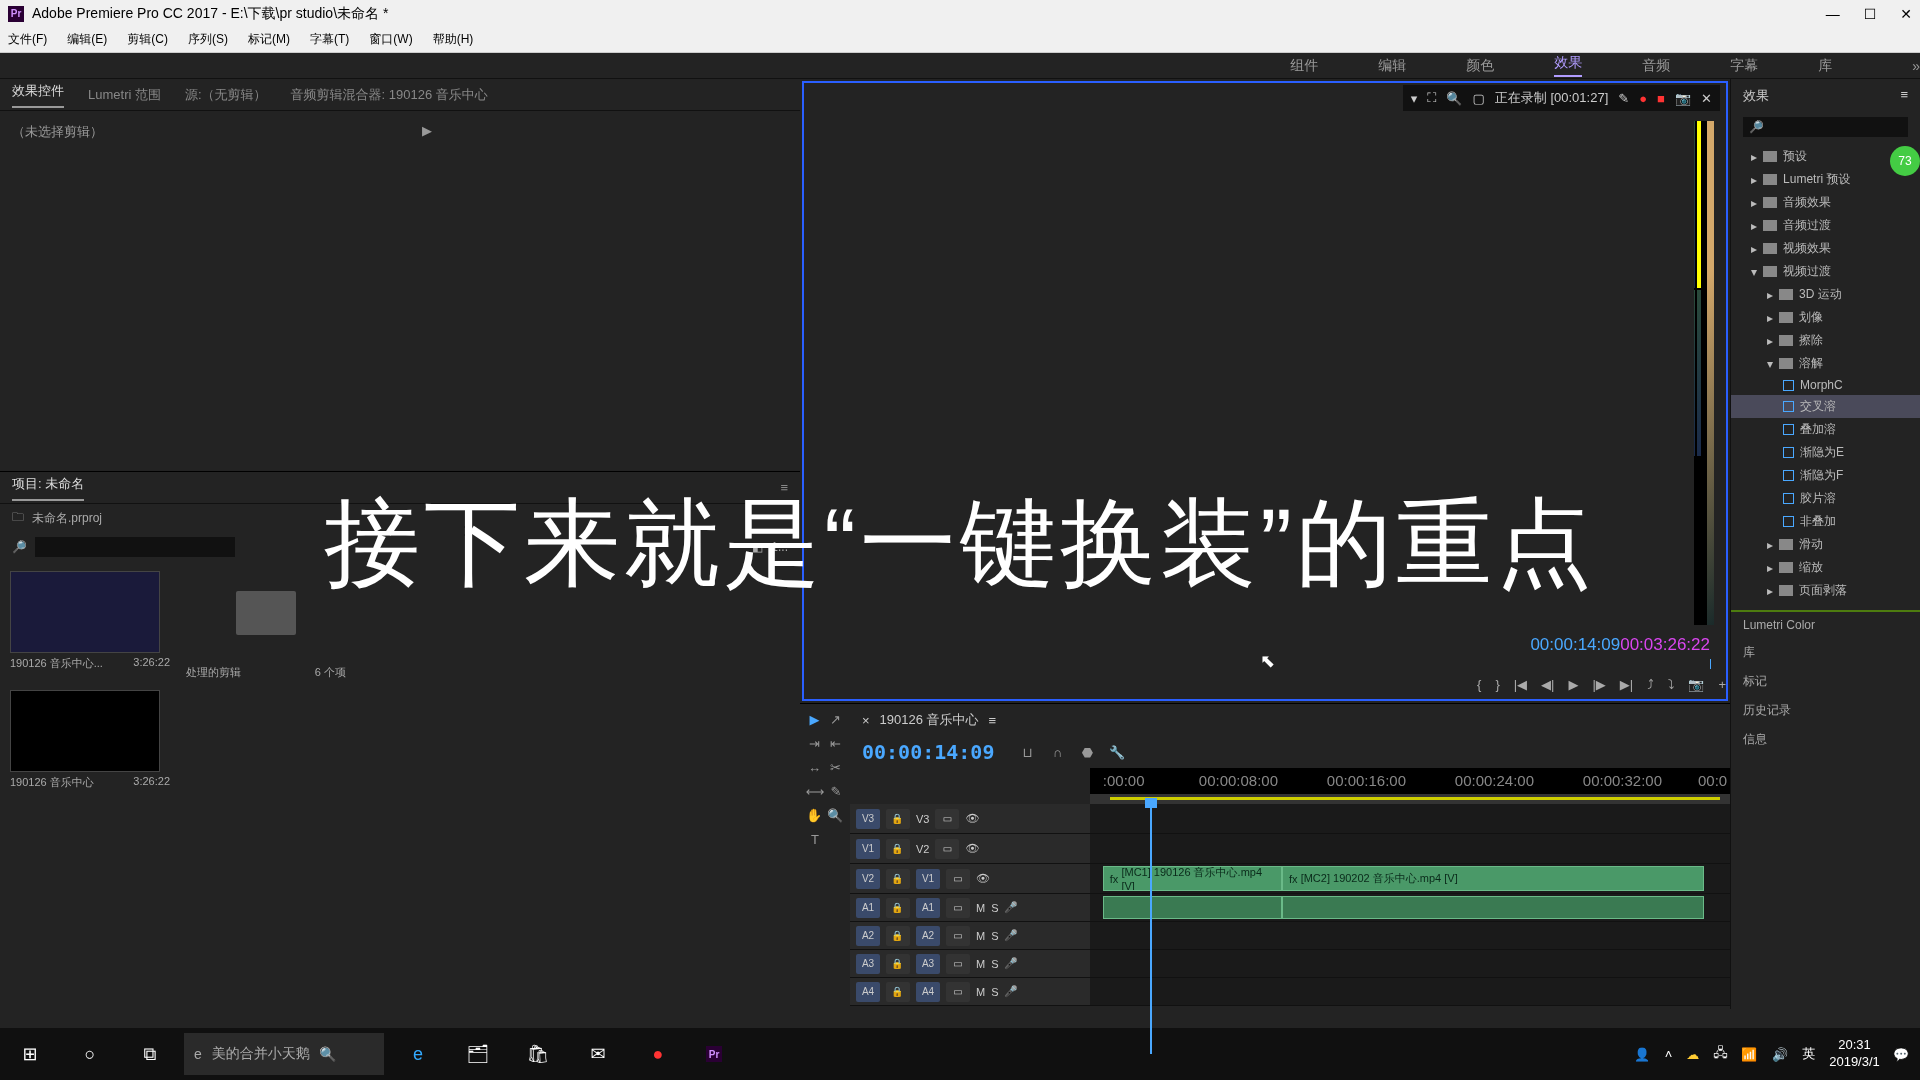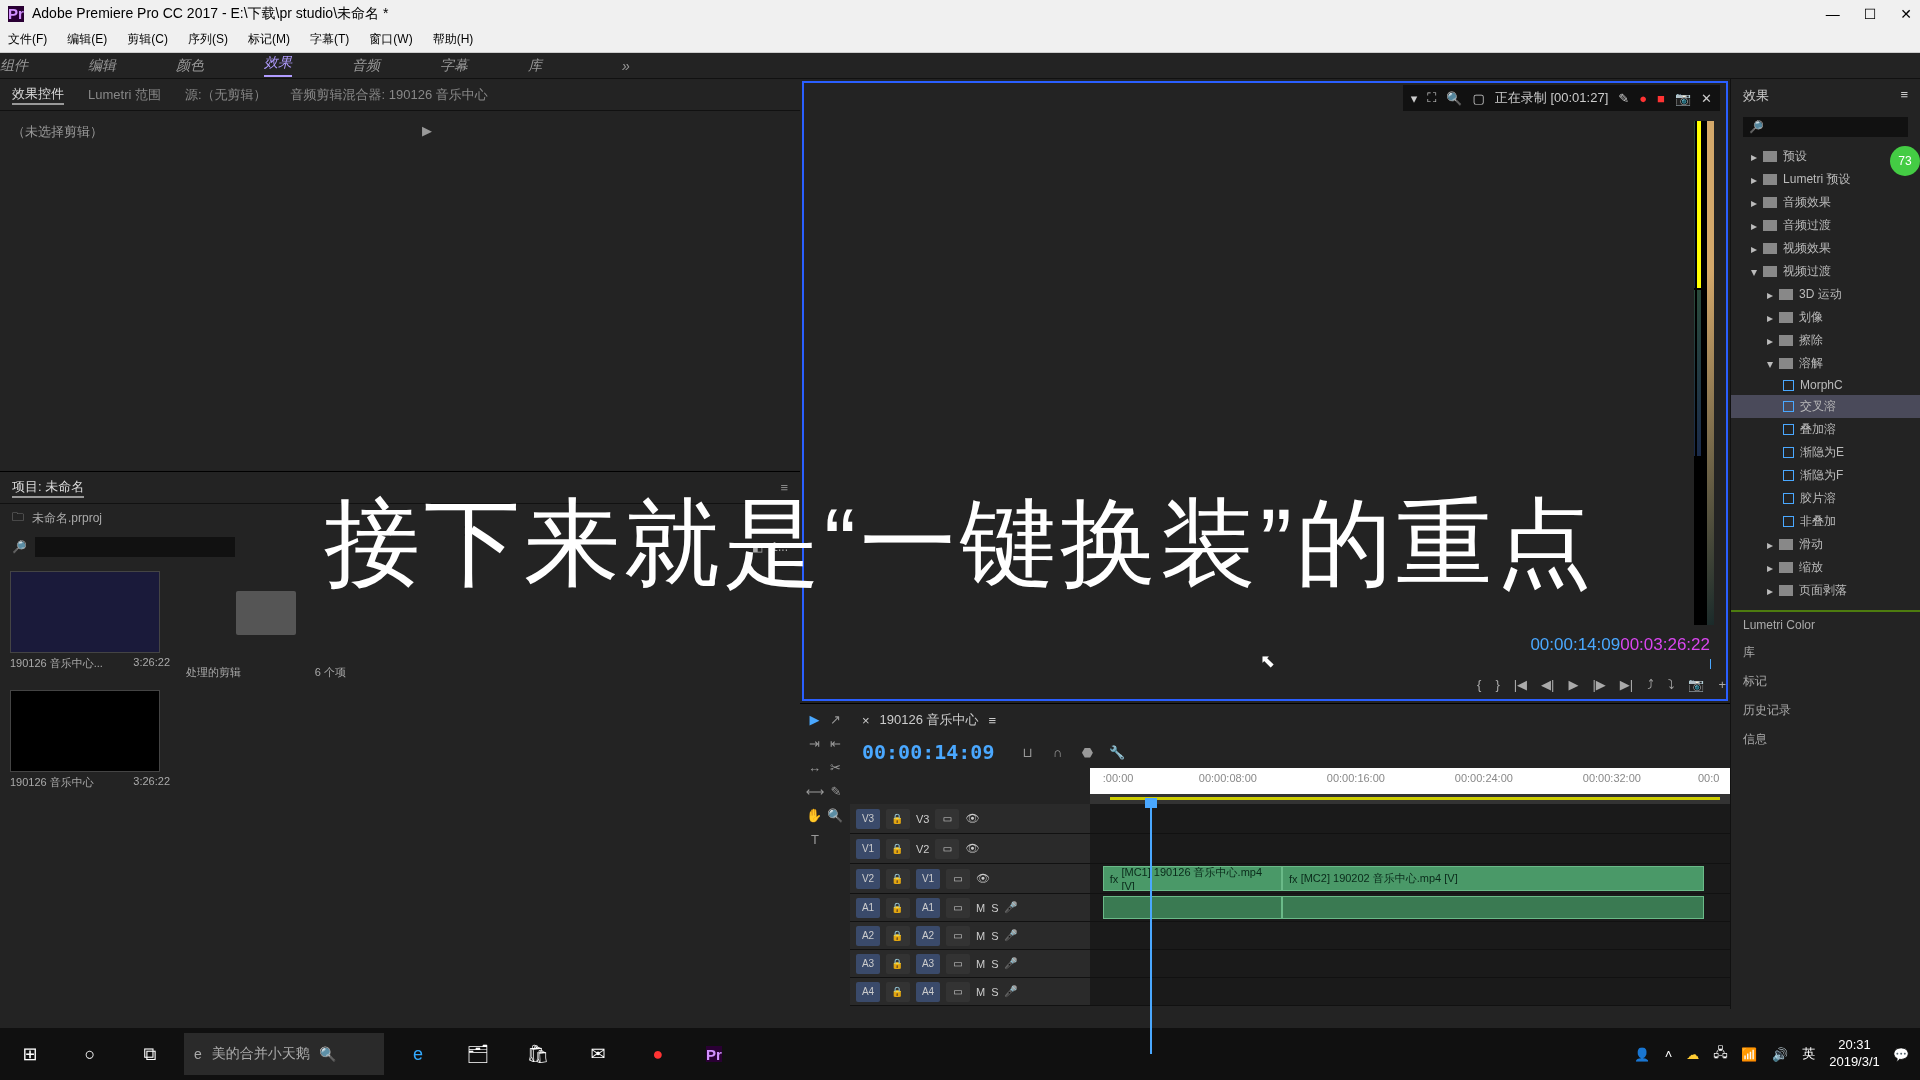--- a/index.html
+++ b/index.html
@@ -1,30 +1,30 @@
 <!DOCTYPE html>
 <html><head>
 <meta charset="utf-8">
 <style>
 * { margin:0; padding:0; box-sizing:border-box; font-family:"Microsoft YaHei",sans-serif; user-select:none; }
 body { background:#232323; color:#ccc; font-size:12px; width:1920px; height:1080px; overflow:hidden; transform-origin:top left; }
 .titlebar { height:27px; background:#f0f0f0; color:#000; display:flex; align-items:center; padding:0 8px; }
-.pr-logo { width:16px; height:16px; background:#2a0034; display:inline-flex; align-items:center; justify-content:center; color:#d291ff; font-size:15px; font-weight:bold; margin-right:8px; }
+.pr-logo { width:16px; height:16px; background:#2a0034; display:inline-flex; align-items:center; justify-content:center; color:#d291ff; font-size:10px; font-weight:bold; margin-right:8px; }
 .titlebar .title { flex:1; font-size:14px; }
 .win-controls { display:flex; gap:24px; font-size:14px; }
 .menubar { height:26px; background:#f0f0f0; color:#000; display:flex; align-items:center; padding:0 8px; gap:20px; border-bottom:1px solid #ccc; font-size:12px; }
-.workspace-bar { height:26px; background:#232323; display:flex; align-items:center; justify-content:flex-start; gap:60px; color:#999; font-size:14px; border-bottom:1px solid #111;font-style:italic; }
+.workspace-bar { height:26px; background:#232323; display:flex; align-items:center; justify-content:flex-end; gap:60px; color:#999; font-size:14px; border-bottom:1px solid #111; }
 .workspace-bar span.active { color:#b19cff; border-bottom:2px solid #b19cff; padding-bottom:3px; }
 .ws-more { margin-left:20px; }
 .main { display:flex; height:calc(100% - 150px); }
 .col-left { width:800px; display:flex; flex-direction:column; }
 .col-mid { flex:1; display:flex; flex-direction:column; }
 .col-right { width:190px; background:#232323; border-left:1px solid #111; }
 .panel-tabs { height:32px; display:flex; align-items:center; gap:24px; padding:0 12px; border-bottom:1px solid #111; font-size:13px; color:#888; }
-.panel-tabs .active { color:#ddd; border-bottom:2px solid #999; }
+.panel-tabs .active { color:#ddd; border-bottom:2px solid #999; padding-bottom:6px; }
 .effect-ctrl-body { height:360px; padding:12px; color:#999; font-size:13px; }
 .effect-ctrl-body .noclip { display:flex; justify-content:space-between; align-items:flex-start; width:420px;gap:32px; }
 .project-panel { flex:1; display:flex; flex-direction:column; border-top:1px solid #000; }
 .proj-row2 { display:flex; align-items:center; gap:8px; padding:4px 12px; color:#aaa; }
 .proj-search { background:#111; border:none; color:#ccc; padding:3px 6px; width:200px; font-size:12px; }
 .bins { display:flex; gap:16px; padding:10px; }
 .bin { width:160px; }
 .thumb { width:150px; height:82px; background:#1a1a3a; border:1px solid #444; position:relative; }
 .thumb2 { background:#000; }
 .folder-thumb { width:60px; height:44px; background:#555; border-radius:2px; margin:20px auto 30px; }
@@ -43,21 +43,21 @@
 .timeline-panel { flex:1; display:flex; border-top:1px solid #000; }
 .tl-tools { width:50px; background:#232323; padding:6px; display:flex; flex-direction:column; gap:6px; }
 .tool-row { display:flex; gap:4px; }
 .tool { width:18px; height:18px; color:#999; display:flex; align-items:center; justify-content:center; font-size:13px; }
 .tool.active { color:#4aa8ff; }
 .tl-main { flex:1; display:flex; flex-direction:column; }
 .tl-head { height:32px; display:flex; align-items:center; padding:0 12px; gap:10px; font-size:13px; }
 .tl-head .seqname { color:#ccc; }
 .tl-tc-tools { display:flex; align-items:center; gap:12px; padding:4px 12px; }
 .tl-tc { color:#4aa8ff; font-size:20px; font-family:monospace; font-weight:bold; }
-.ruler { height:26px; background:#ffffff; position:relative; margin-left:240px; display:flex; color:#888; font-size:11px; }
+.ruler { height:26px; background:#000000; position:relative; margin-left:240px; display:flex; color:#888; font-size:15px; }
 .ruler span { position:absolute; top:4px; }
 .workbar { height:10px; background:#333; margin-left:240px; position:relative; }
 .workbar::after { content:''; position:absolute; left:20px; right:10px; top:3px; height:3px; background:#cc0; }
 .playhead { position:absolute; left:300px; top:0; width:2px; height:250px; background:#4aa8ff; z-index:5; }
 .playhead::before { content:''; position:absolute; top:-6px; left:-5px; width:12px; height:10px; background:#4aa8ff; }
 .tracks { position:relative; }
 .track { height:30px; display:flex; align-items:center; border-bottom:1px solid #111; }
 .track.audio { height:28px; }
 .tk-head { width:240px; display:flex; align-items:center; gap:6px; padding:0 6px; background:#2a2a2a; height:100%; font-size:11px; }
 .tk-btn { width:24px; height:20px; background:#3a4a6a; color:#ccc; display:flex; align-items:center; justify-content:center; font-size:10px; border-radius:2px; }

